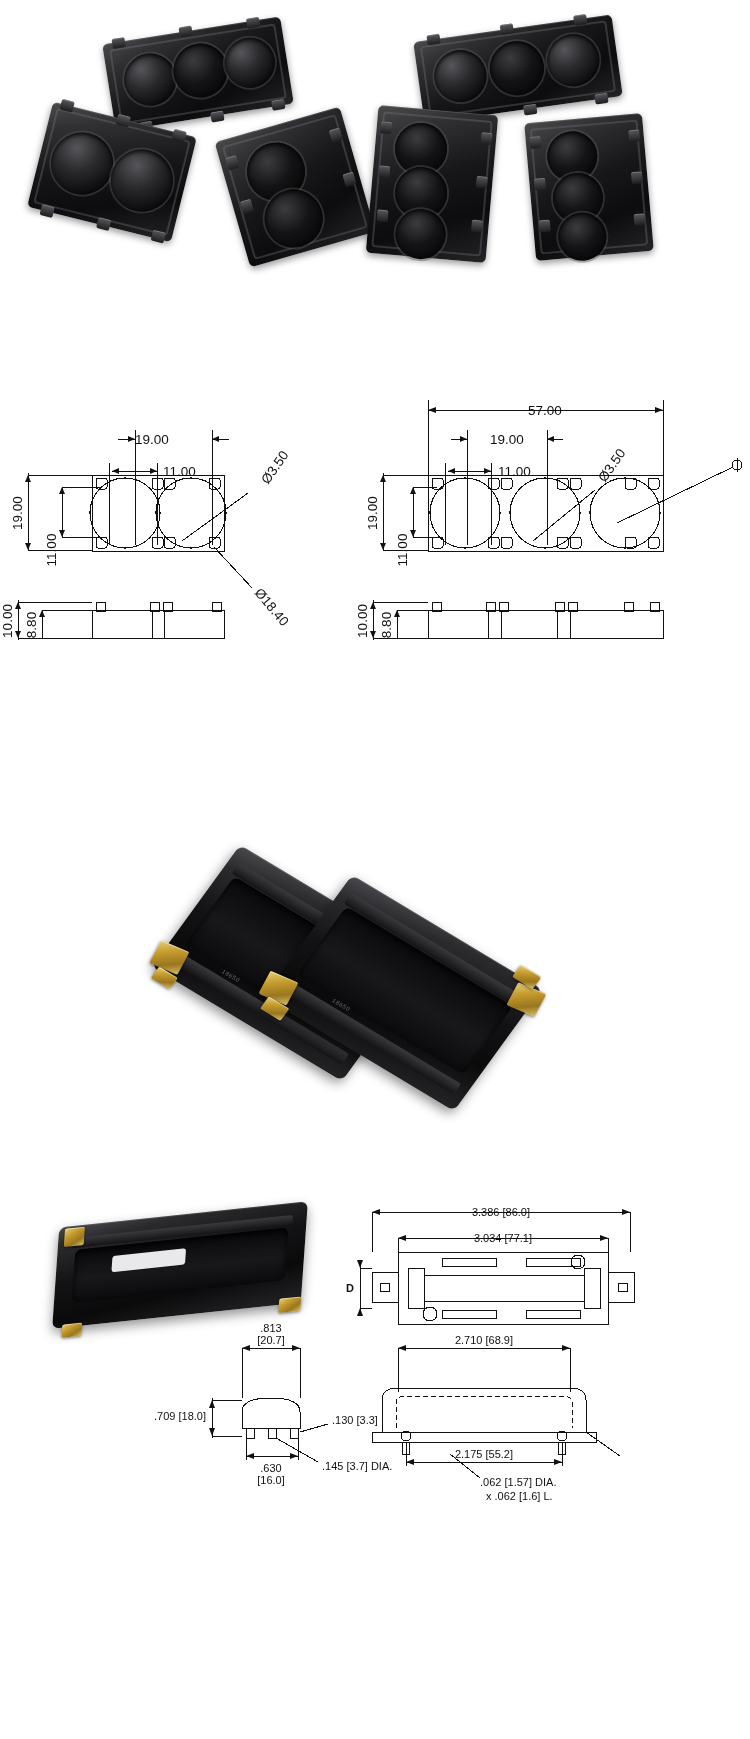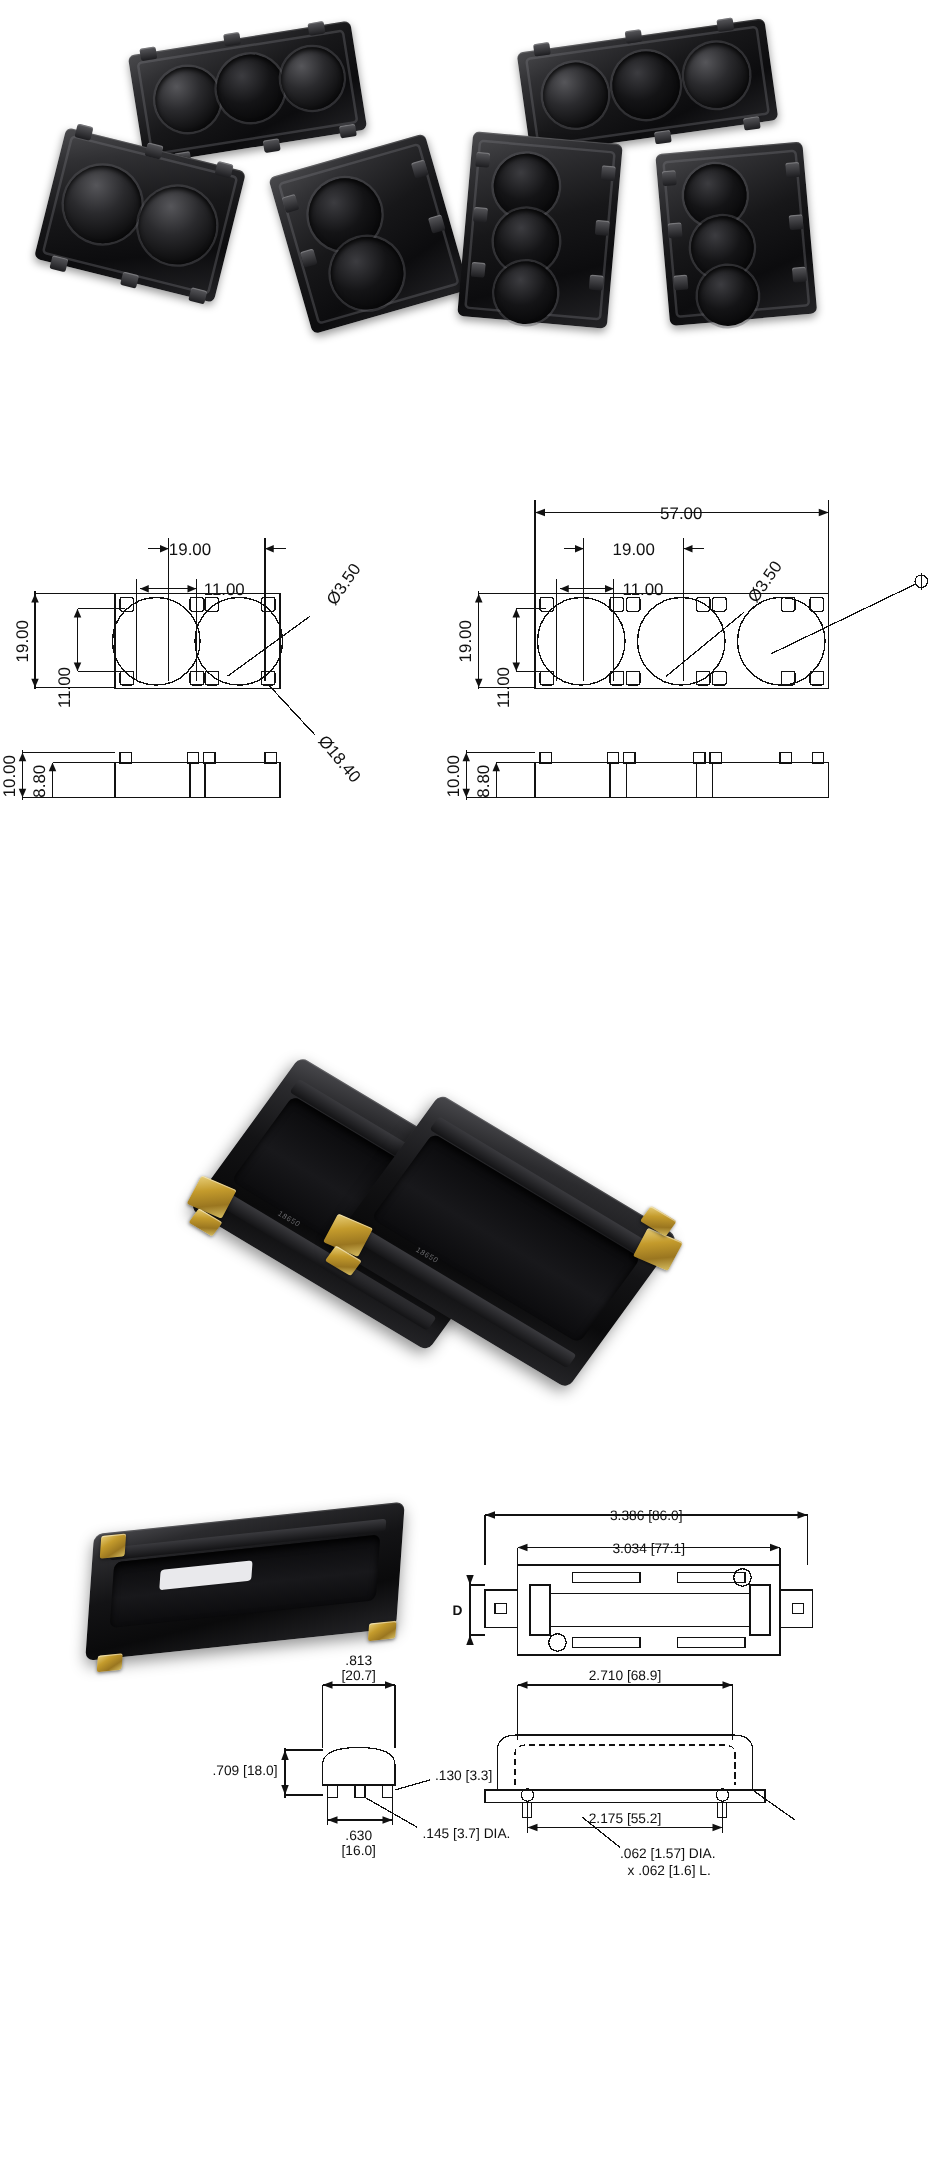--- a/index.html
+++ b/index.html
@@ -81,21 +81,21 @@
     position:absolute; border-radius:2px;
     background:linear-gradient(150deg,#e8cf7a 0%, #c49b2c 35%, #9a7620 70%, #d8bf63 100%);
     box-shadow:0 1px 3px rgba(0,0,0,.5), inset 0 1px 0 rgba(255,255,255,.45);
   }
   .smd .engrave {
     position:absolute; color:#6a6a6e; font-size:6px; letter-spacing:.6px;
     font-family:"Liberation Sans", sans-serif; white-space:nowrap;
   }
 
   
-  #bottom-block { position:absolute; left:16px; top:1160px; width:728px; height:579px; }
+  #bottom-block { position:absolute; left:0; top:1160px; width:728px; height:579px; }
   #render-3d { position:absolute; left:55px; top:35px; width:280px; height:140px; }
   #cad-imperial-top { position:absolute; left:330px; top:30px; width:420px; height:150px; }
   #cad-imperial-bot { position:absolute; left:150px; top:160px; width:600px; height:190px; }
   .cad-note { font-family:"Liberation Sans", sans-serif; font-size:11px; fill:#111; }
 </style>
 </head>
 <body>
 
 <div class="page">
 

